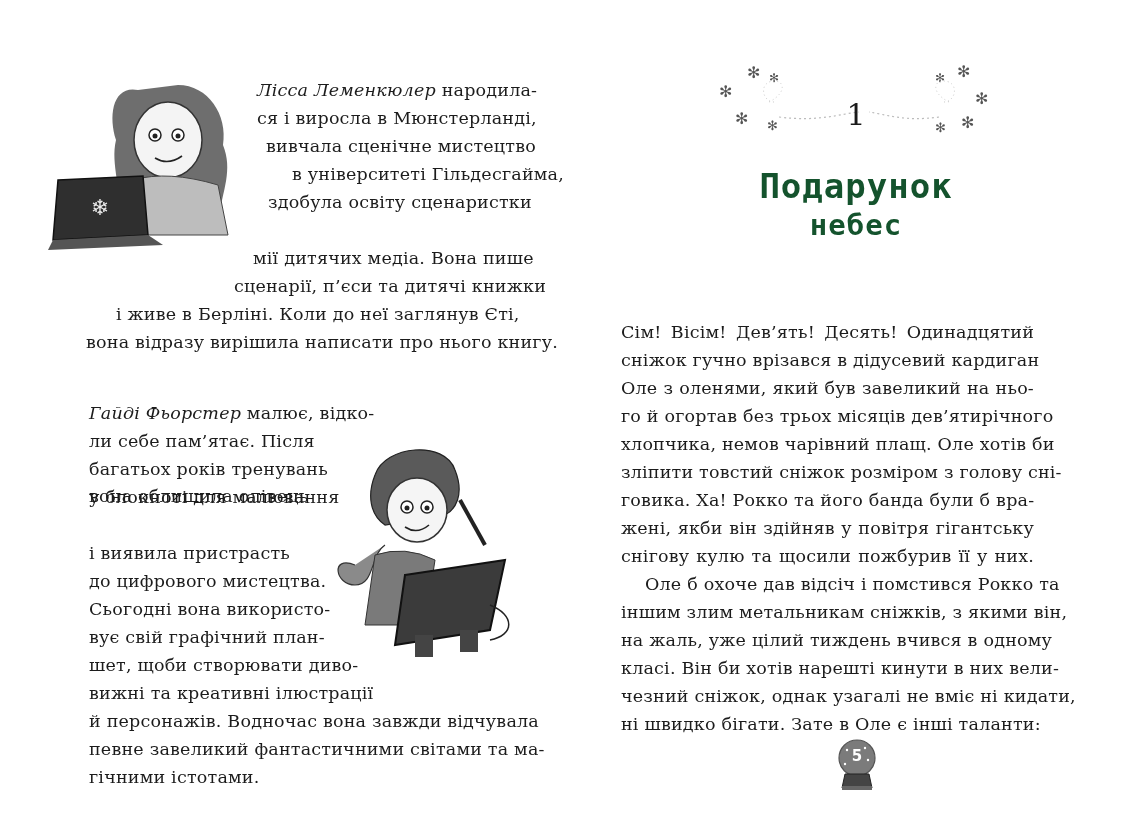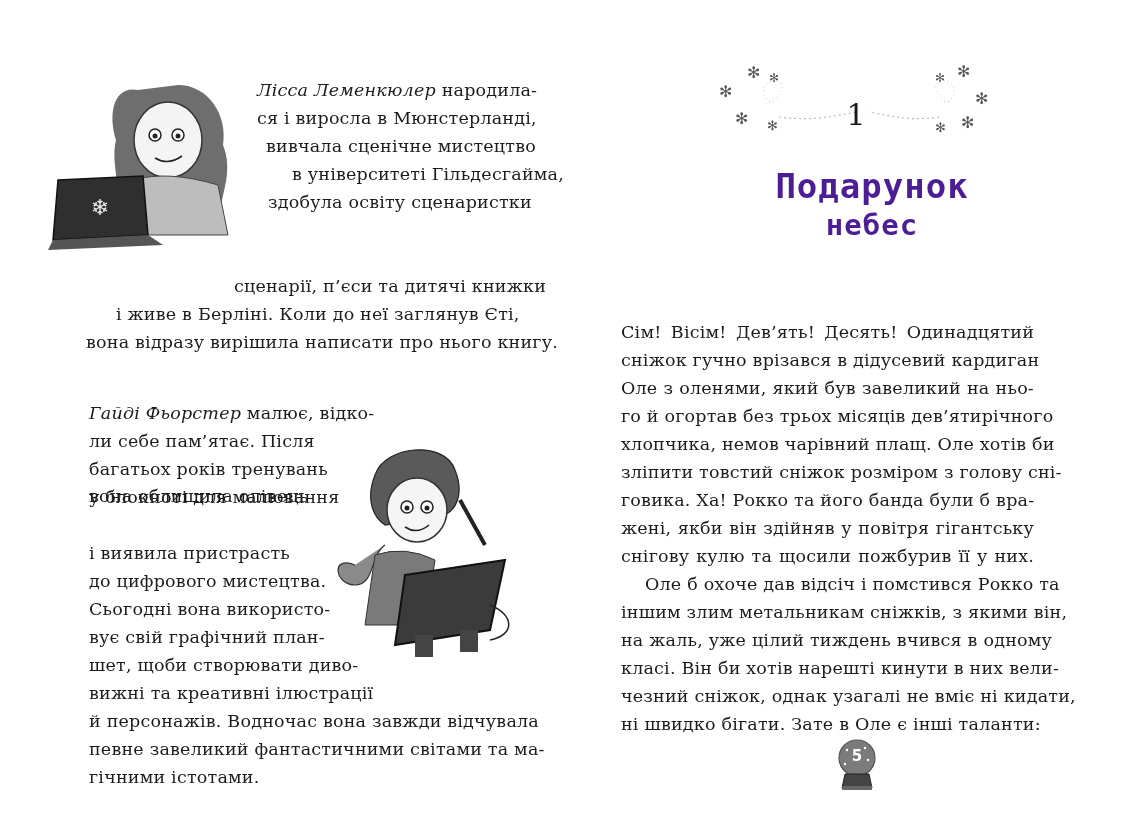--- a/index.html
+++ b/index.html
@@ -15,23 +15,23 @@
     letter-spacing: 0.2px; color: #1c1c1c;
   }
   .just { text-align: justify; text-align-last: justify; }
   .it { font-style: italic; }
   .illus { position: absolute; }
   .ch-num {
     position: absolute; left: 270px; top: 97px; width: 30px; text-align: center;
     font-size: 30px; color: #1a1a1a;
   }
   .ch-title {
-    position: absolute; left: 136px; width: 330px; text-align: center;
+    position: absolute; left: 120px; width: 330px; text-align: center;
     font-family: "DejaVu Sans Mono", "Liberation Mono", monospace; font-weight: bold;
-    color: #4c1d95; letter-spacing: 1px;
+    color: #14532d; letter-spacing: 1px;
   }
   .ch-title.t1 { top: 166px; font-size: 34px; }
   .ch-title.t2 { top: 208px; font-size: 29px; }
   .page-num-wrap { position: absolute; left: 264px; top: 738px; width: 44px; height: 64px; }
   .page-num {
     position: absolute; left: 0; top: 9px; width: 44px; text-align: center;
     font-family: "DejaVu Sans", sans-serif; font-size: 15px; font-weight: bold; color: #fff;
   }
 </style>
 </head>
@@ -51,20 +51,21 @@
     <path d="M40 110 L125 106 L130 165 L35 170 Z" fill="#2f2f2f" stroke="#111" stroke-width="1.5"></path>
     <path d="M35 170 L130 165 L145 175 L30 180 Z" fill="#555"></path>
     <text x="82" y="145" font-size="22" fill="#eee" text-anchor="middle">❄</text>
   </svg>
 
   <div class="line just" style="left:257px;top:80px;width:244px;"><span class="it">Лісса Леменкюлер</span><span> народила-</span></div>
   <div class="line just" style="left:257px;top:108px;width:244px;">ся і виросла в Мюнстерланді,</div>
   <div class="line just" style="left:266px;top:136px;width:235px;">вивчала сценічне мистецтво</div>
   <div class="line just" style="left:268px;top:164px;width:233px;margin-left:24px;">в університеті Гільдесгайма,</div>
   <div class="line just" style="left:268px;top:192px;width:233px;">здобула освіту сценаристки</div>
+  <div class="line just" style="left:253px;top:248px;width:248px;">мії дитячих медіа. Вона пише</div>
   <div class="line just" style="left:234px;top:276px;width:267px;">сценарії, п’єси та дитячі книжки</div>
   <div class="line just" style="left:116px;top:304px;width:385px;">і живе в Берліні. Коли до неї заглянув Єті,</div>
   <div class="line just" style="left:77px;top:332px;width:412px;margin-left:9px;">вона відразу вирішила написати про нього книгу.</div>
 
   <div class="line just" style="left:89px;top:403px;width:246px;"><span class="it">Гайді Фьорстер</span><span> малює, відко-</span></div>
   <div class="line" style="left:89px;top:431px;">ли себе пам’ятає. Після</div>
   <div class="line" style="left:89px;top:459px;">багатьох років тренувань</div>
   <div class="line" style="left:89px;top:487px;">у блокноті для малювання</div>
   <div class="line" style="left:89px;top:486px;">вона облишила олівець</div>
   <div class="line" style="left:89px;top:543px;">і виявила пристрасть</div>

